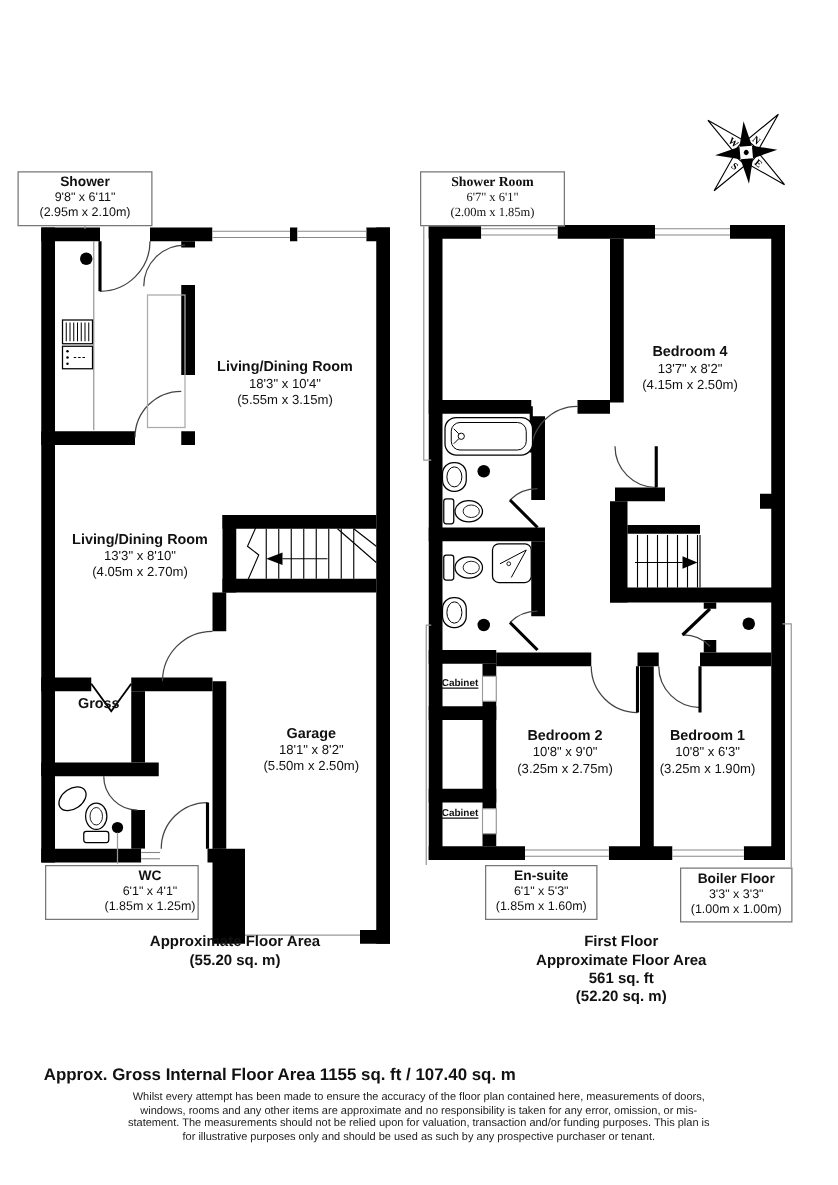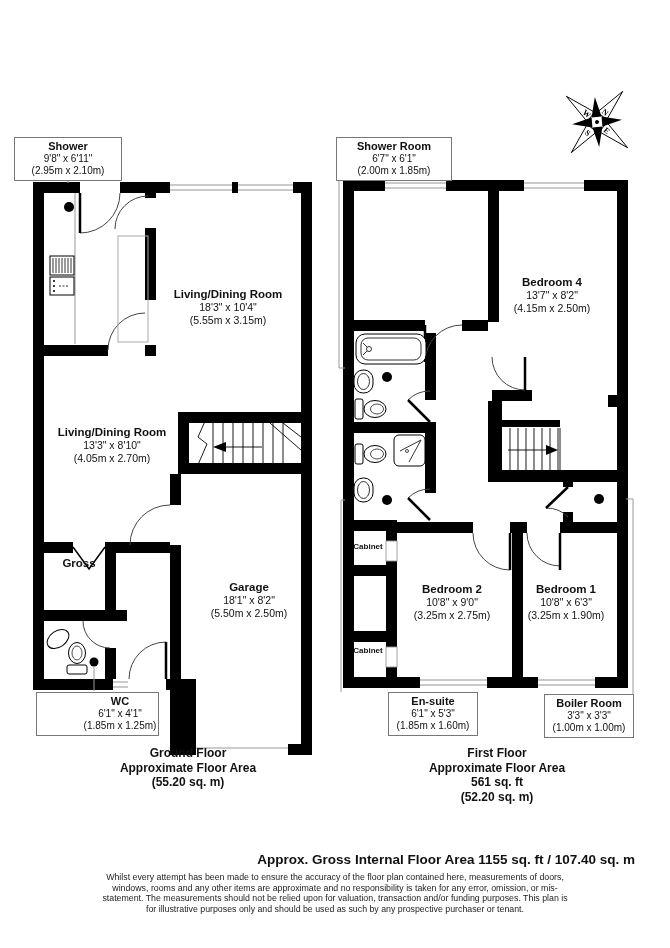--- a/index.html
+++ b/index.html
@@ -5,23 +5,23 @@
   html,body{margin:0;padding:0;background:#fff;}
   #page{position:relative;width:670px;height:948px;background:#fff;overflow:hidden;
         font-family:"Liberation Sans", sans-serif;color:#111;}
   svg{position:absolute;left:0;top:0;}
   .lbl{position:absolute;text-align:center;line-height:13px;}
   .lbl .nm{font-weight:bold;font-size:11.5px;}
   .lbl .dim{font-size:10.5px;}
   .boxed{border:1px solid #777;background:#fff;padding:2px 1px;line-height:12.5px;}
   .boxed .nm{font-size:11px;}
   .boxed .dim{font-size:10px;}
-  .tiny{font-weight:bold;font-size:8px;line-height:9px;}
+  .tiny{font-weight:bold;font-size:8px;line-height:9px;text-decoration:underline;}
   .caption{position:absolute;text-align:center;font-weight:bold;font-size:12px;line-height:14.5px;}
-  .footer-title{position:absolute;left:35px;top:852px;width:600px;text-align:right;
+  .footer-title{position:absolute;left:35px;top:852px;width:600px;text-align:left;
                 font-weight:bold;font-size:13.5px;}
   .footer-disc{position:absolute;left:98px;top:872px;width:474px;text-align:center;
                font-size:8.8px;line-height:10.6px;color:#222;}
 </style>
 </head>
 <body>
 
 <div id="page">
 
 <svg width="670" height="948" viewBox="0 0 670 948">
@@ -300,26 +300,25 @@
   <div class="dim">(1.85m x 1.25m)</div>
 </div>
 
 <div class="lbl" style="left:179px;top:581px;width:140px;">
   <div class="nm">Garage</div>
   <div class="dim">18'1" x 8'2"</div>
   <div class="dim">(5.50m x 2.50m)</div>
 </div>
 
 <div class="caption" style="left:88px;top:746px;width:200px;">
-  <div>Ground Floor</div>
   <div>Approximate Floor Area</div>
   <div>(55.20 sq. m)</div>
 </div>
 
-<div class="lbl boxed" style="left:336px;top:137px;width:112px;">
+<div class="lbl boxed" style="left:336px;top:137px;width:112px;font-family:Liberation Serif, serif;">
   <div class="nm">Shower Room</div>
   <div class="dim">6'7" x 6'1"</div>
   <div class="dim">(2.00m x 1.85m)</div>
 </div>
 
 
 <div class="lbl" style="left:482px;top:276px;width:140px;">
   <div class="nm">Bedroom 4</div>
   <div class="dim">13'7" x 8'2"</div>
   <div class="dim">(4.15m x 2.50m)</div>
@@ -344,21 +343,21 @@
   <div>Cabinet</div>
 </div>
 
 <div class="lbl boxed" style="left:342px;top:692px;width:86px;margin-left:46px;">
   <div class="nm">En-suite</div>
   <div class="dim">6'1" x 5'3"</div>
   <div class="dim">(1.85m x 1.60m)</div>
 </div>
 
 <div class="lbl boxed" style="left:544px;top:694px;width:86px;">
-  <div class="nm">Boiler Room</div>
+  <div class="nm">Boiler Floor</div>
   <div class="dim">3'3" x 3'3"</div>
   <div class="dim">(1.00m x 1.00m)</div>
 </div>
 
 <div class="caption" style="left:397px;top:746px;width:200px;">
   <div>First Floor</div>
   <div>Approximate Floor Area</div>
   <div>561 sq. ft</div>
   <div>(52.20 sq. m)</div>
 </div>

